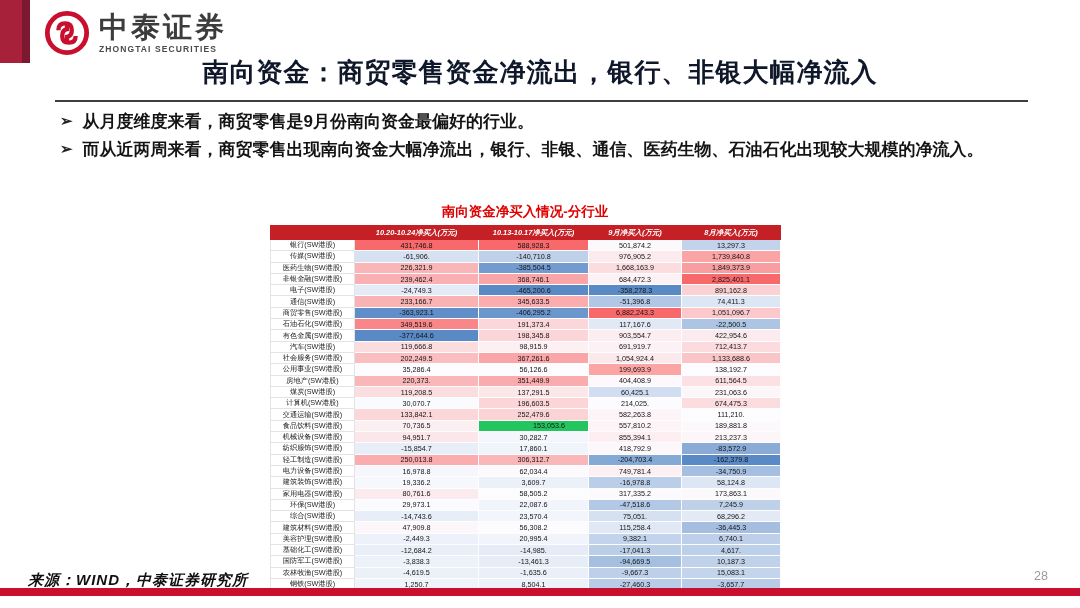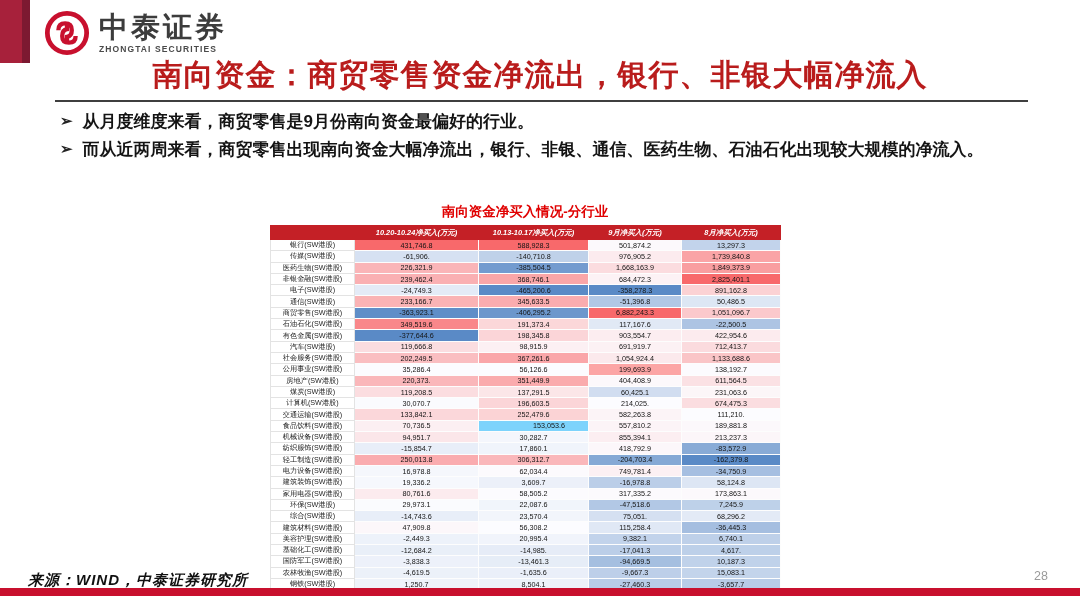--- a/index.html
+++ b/index.html
@@ -11,21 +11,21 @@
     position:absolute; left:0; top:0; width:30px; height:63px;
     background:linear-gradient(to right,#a7213b 0,#a7213b 72%,#7c1931 72%,#7c1931 100%);
   }
   .logo{ position:absolute; left:44px; top:10px; display:flex; align-items:center; gap:9px; }
   .logo-mark{ width:46px; height:46px; }
   .logo-text{ display:flex; flex-direction:column; line-height:1.05; }
   .logo-cn{ font-size:29px; font-weight:bold; color:#3c3c3c; letter-spacing:3px; }
   .logo-en{ font-size:8.5px; font-weight:bold; color:#4a4a4a; letter-spacing:1.1px; margin-top:2px; }
   .page-title{
     position:absolute; top:55px; left:0; right:0; text-align:center;
-    font-size:30px; font-weight:bold; color:#b91c1c; letter-spacing:1px;
+    font-size:26px; font-weight:bold; color:#0f172a; letter-spacing:1px;
   }
   .rule{ position:absolute; top:100px; left:55px; width:973px; height:2px; background:#3f3f3f; }
   .bullets{ position:absolute; top:108px; left:60px; width:965px; }
   .bullet{ display:flex; font-size:17px; font-weight:600; color:#141414; line-height:1.64; }
   .bullet-marker{ flex:0 0 auto; margin-right:10px; font-size:15px; color:#222; transform:translateY(1px); }
   .table-title{
     position:absolute; top:203px; left:270px; width:510px; text-align:center;
     font-size:13.5px; font-weight:bold; color:#e00000;
   }
   table.nb{
@@ -135,21 +135,21 @@
           <td class="val" style="background: rgb(228, 235, 247);">-24,749.3</td>
           <td class="val" style="background: rgb(90, 138, 198);">-465,200.6</td>
           <td class="val" style="background: rgb(90, 138, 198);">-358,278.3</td>
           <td class="val" style="background: rgb(251, 210, 212);">891,162.8</td>
         </tr>
         <tr>
           <td class="rowlabel">通信(SW港股)</td>
           <td class="val" style="background: rgb(250, 179, 181);">233,166.7</td>
           <td class="val" style="background: rgb(250, 172, 175);">345,633.5</td>
           <td class="val" style="background: rgb(177, 199, 229);">-51,396.8</td>
-          <td class="val" style="background: rgb(221, 231, 244);">50,486.5</td>
+          <td class="val" style="background: rgb(221, 231, 244);">74,411.3</td>
         </tr>
         <tr>
           <td class="rowlabel">商贸零售(SW港股)</td>
           <td class="val" style="background: rgb(95, 142, 200);">-363,923.1</td>
           <td class="val" style="background: rgb(108, 151, 204);">-406,295.2</td>
           <td class="val" style="background: rgb(248, 105, 107);">6,882,243.3</td>
           <td class="val" style="background: rgb(251, 201, 204);">1,051,096.7</td>
         </tr>
         <tr>
           <td class="rowlabel">石油石化(SW港股)</td>
@@ -210,21 +210,21 @@
         <tr>
           <td class="rowlabel">交通运输(SW港股)</td>
           <td class="val" style="background: rgb(251, 215, 218);">133,842.1</td>
           <td class="val" style="background: rgb(251, 211, 213);">252,479.6</td>
           <td class="val" style="background: rgb(252, 244, 247);">582,263.8</td>
           <td class="val" style="background: rgb(252, 252, 255);">111,210.</td>
         </tr>
         <tr>
           <td class="rowlabel">食品饮料(SW港股)</td>
           <td class="val" style="background: rgb(252, 239, 242);">70,736.5</td>
-          <td class="val" style="background: #7dd3fc; padding-left: 32px;">153,053.6</td>
+          <td class="val" style="background: #22c55e; padding-left: 32px;">153,053.6</td>
           <td class="val" style="background: rgb(252, 244, 247);">557,810.2</td>
           <td class="val" style="background: rgb(252, 248, 251);">189,881.8</td>
         </tr>
         <tr>
           <td class="rowlabel">机械设备(SW港股)</td>
           <td class="val" style="background: rgb(251, 230, 233);">94,951.7</td>
           <td class="val" style="background: rgb(244, 246, 252);">30,282.7</td>
           <td class="val" style="background: rgb(252, 238, 241);">855,394.1</td>
           <td class="val" style="background: rgb(252, 246, 249);">213,237.3</td>
         </tr>

